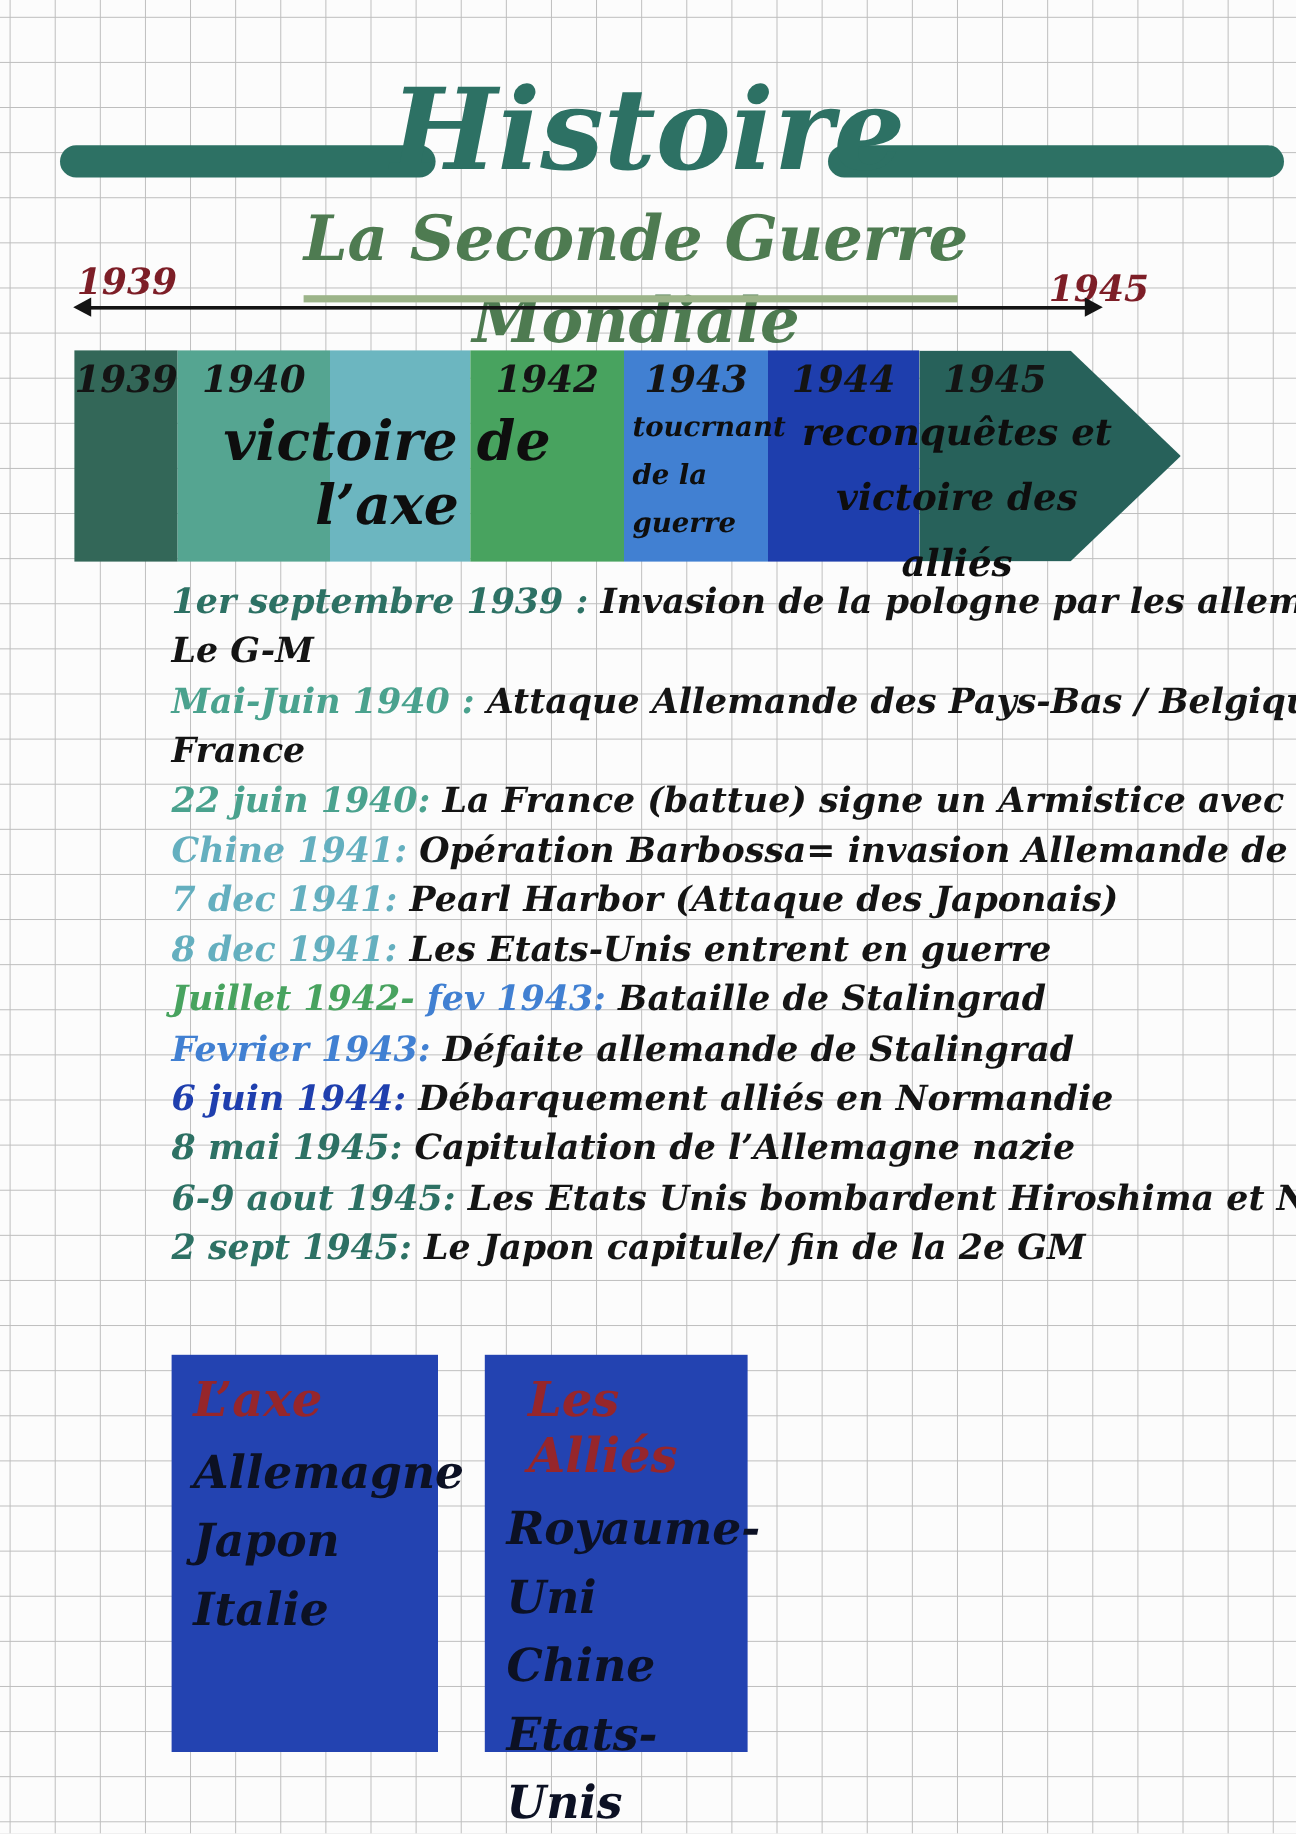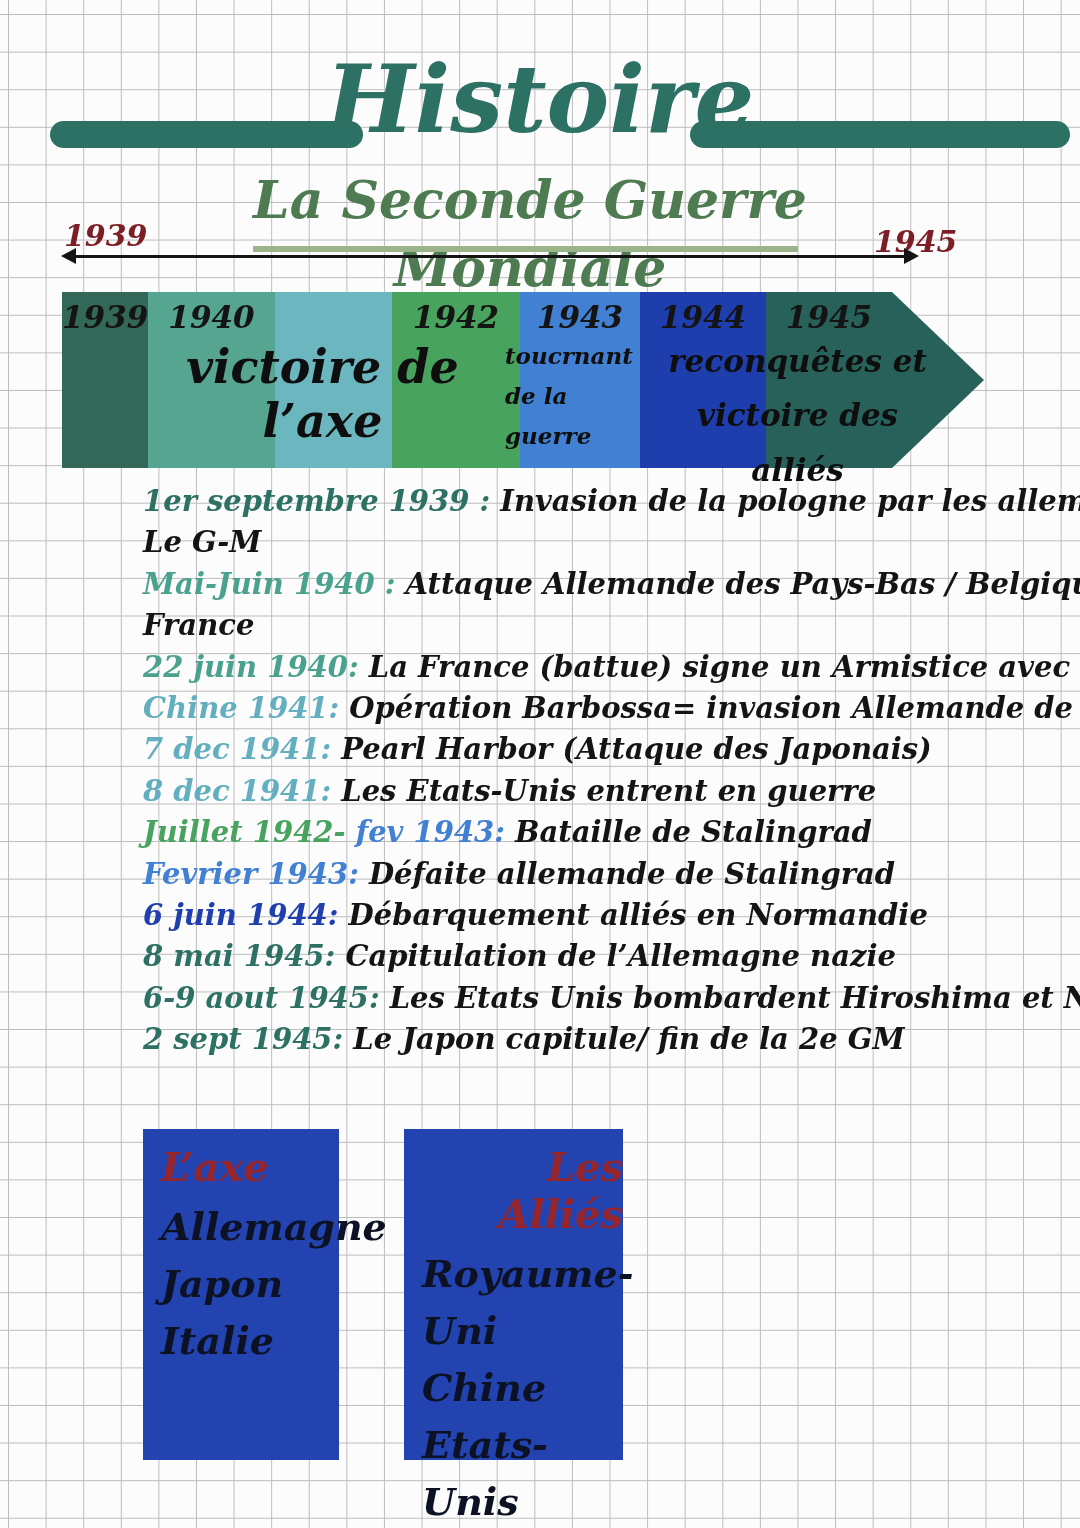--- a/index.html
+++ b/index.html
@@ -11,21 +11,21 @@
       linear-gradient(to bottom,#bdbdbd 1px,transparent 1px);
     background-size:37.6px 37.6px;
     background-position:8px 14px;
     font-family:"DejaVu Serif",serif;
     font-style:italic;
   }
   
   .deco-bar{position:absolute;top:121px;height:27px;border-radius:14px;background:var(--bar_teal);}
   .bar-left{left:50px;width:313px;}
   .bar-right{left:690px;width:380px;}
-  .title{position:absolute;top:48px;left:0;width:100%;text-align:center;
+  .title{position:absolute;top:58px;left:0;width:100%;text-align:center;
          font-size:94px;font-weight:bold;color:var(--teal_dark);line-height:1.1;}
   .subtitle{position:absolute;top:166px;left:150px;width:760px;text-align:center;
          font-size:52px;font-weight:bold;color:var(--subtitle_green);line-height:1.3;}
   .subtitle-underline{position:absolute;top:246px;left:253px;width:545px;height:6px;
          background:var(--underline_green);}
   
   .axis-year{position:absolute;font-size:30px;font-weight:bold;color:var(--axis_red);}
   .axis-year-left{left:64px;top:218px;}
   .axis-year-right{left:874px;top:224px;}
   .axis-line{position:absolute;left:74px;top:255px;width:832px;height:3px;background:#141414;}
@@ -35,33 +35,33 @@
       border-left:15px solid #141414;border-top:8px solid transparent;border-bottom:8px solid transparent;}
   
   .banner{position:absolute;left:62px;top:292px;height:176px;display:flex;}
   .seg{position:relative;height:100%;flex:0 0 auto;}
   .seg-year{position:absolute;top:7px;left:0;width:100%;text-align:center;
       font-size:31px;font-weight:bold;color:#141414;}
   .seg:last-child{clip-path:polygon(0 0,57.8% 0,100% 50%,57.8% 100%,0 100%);}
   .seg:last-child .seg-year{width:126px;}
   .phase-label{position:absolute;color:#0e0e0e;font-weight:bold;white-space:pre-line;}
   .phase-victory{left:150px;top:340px;width:345px;text-align:center;font-size:46px;}
-  .phase-turning{left:505px;top:336px;width:118px;font-size:23px;line-height:1.74;}
+  .phase-turning{left:527px;top:336px;width:118px;font-size:23px;line-height:1.74;}
   .phase-allied{left:655px;top:334px;width:285px;font-size:31px;line-height:1.75;text-align:center;}
   
   .events{position:absolute;left:143px;top:481px;width:910px;
       font-size:29px;font-weight:bold;color:var(--ink);}
   .event-line{line-height:41.4px;white-space:nowrap;}
   
   .group-box{position:absolute;top:1129px;height:331px;background:var(--box_blue);
       box-sizing:border-box;padding:14px 0 0 18px;}
-  .box-axis{left:143px;width:196px;}
+  .box-axis{left:143px;width:222px;}
   .box-allies{left:404px;width:219px;}
   .box-title{font-size:40px;font-weight:bold;color:var(--box_red);margin-bottom:8px;}
-  .box-allies .box-title{margin-left:18px;text-align:right;}
+  .box-allies .box-title{margin-left:18px;}
   .box-item{font-size:38px;font-weight:bold;line-height:1.5;color:#0c1124;}
 </style>
 </head>
 <body>
 
 <div class="page">
 
   <div class="deco-bar bar-left"></div>
   <div class="deco-bar bar-right"></div>
   <div class="title">Histoire</div>

